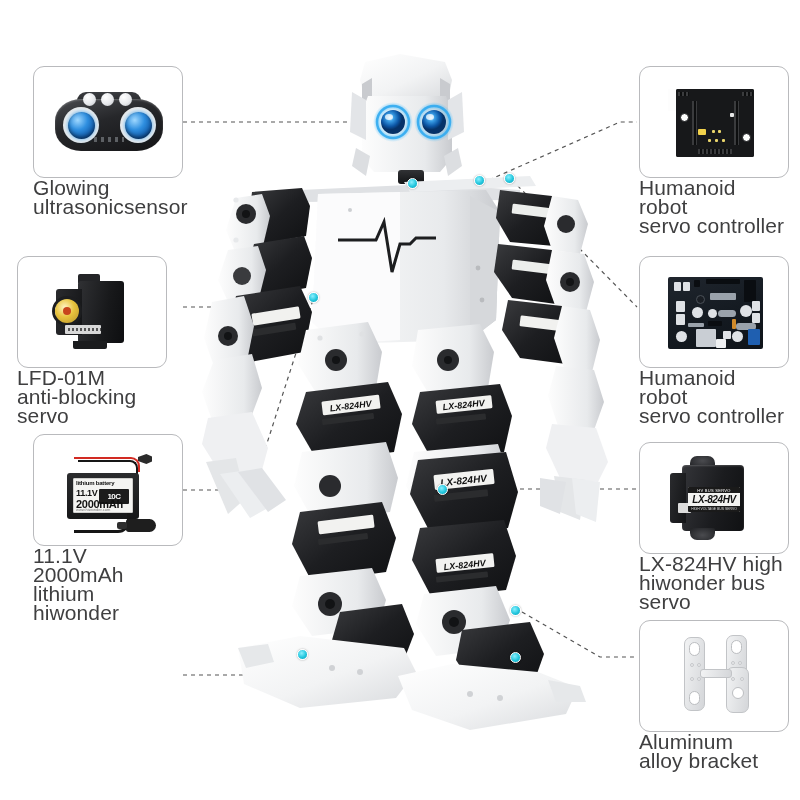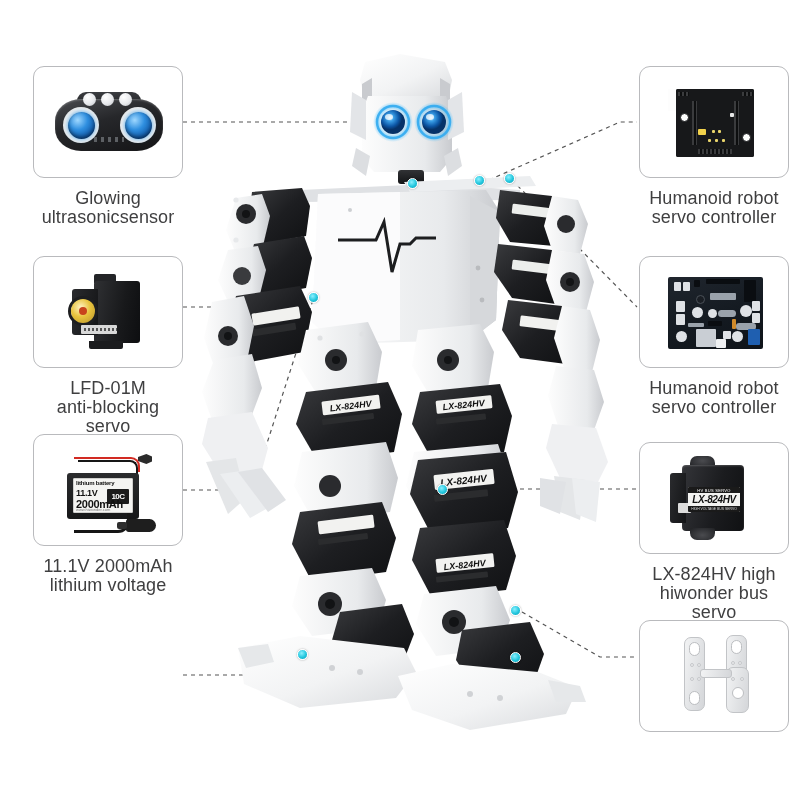--- a/index.html
+++ b/index.html
@@ -18,30 +18,29 @@
   .callout { position: absolute; z-index: 4; width: 150px; }
   .callout .frame {
     width: 150px; height: 112px;
     border: 1px solid #b9babd;
     border-radius: 11px;
     background: #ffffff;
     position: relative;
     overflow: hidden;
   }
   .callout .cap {
-    margin-top: 11px;
-    text-align: center;
-    font-size: 18px;
+    text-align: left;
+    font-size: 21px;
     line-height: 19px;
     color: #3f3f40;
     letter-spacing: .1px;
     white-space: pre-line;
   }
   .c-ultrasonic { left: 33px;  top: 66px;  }
-  .c-lfd        { left: 33px;  top: 256px; }
+  .c-lfd        { left: 17px;  top: 256px; }
   .c-battery    { left: 33px;  top: 434px; }
   .c-rubber     { left: 33px;  top: 620px; }
   .c-ctrl1      { left: 639px; top: 66px;  }
   .c-ctrl2      { left: 639px; top: 256px; }
   .c-lx824      { left: 639px; top: 442px; }
   .c-bracket    { left: 639px; top: 620px; }
 
   .art { position: absolute; inset: 0; }
 
   
@@ -91,21 +90,21 @@
   
   .bat-body { position:absolute; left:33px; top:38px; width:72px; height:46px;
     background: linear-gradient(180deg,#2b2c2e,#161718); border-radius:3px; }
   .bat-face { position:absolute; left:39px; top:43px; width:60px; height:35px;
     background:#f4f4f2; border:1px solid #cfcfcd; border-radius:1px; }
   .bat-t1 { position:absolute; left:42px; top:45px; font-size:6px; font-weight:bold; color:#111;
     font-family:"Liberation Sans",sans-serif; letter-spacing:-.2px; }
   .bat-t2 { position:absolute; left:42px; top:53px; font-size:9px; font-weight:bold; color:#111; letter-spacing:-.3px; }
   .bat-t3 { position:absolute; left:42px; top:63px; font-size:11px; font-weight:bold; color:#111; letter-spacing:-.3px; }
   .bat-t4 { position:absolute; left:42px; top:72px; font-size:4px; color:#777; }
-  .bat-c { position:absolute; right:3px; top:10px; width:22px; height:15px; background:#1c1c1c;
+  .bat-c { position:absolute; right:3px; top:10px; width:30px; height:15px; background:#1c1c1c;
     color:#fff; font-size:8px; font-weight:bold; display:flex; align-items:center; justify-content:center;
     border-radius:1px; letter-spacing:-.5px; }
   .wire-red { position:absolute; left:40px; top:22px; width:66px; height:15px;
     border-top:2px solid #d22a22; border-right:2px solid #d22a22; border-radius:0 9px 0 0; }
   .wire-blk { position:absolute; left:44px; top:25px; width:60px; height:14px;
     border-top:2px solid #161616; border-right:2px solid #161616; border-radius:0 8px 0 0; }
   .plug-a { position:absolute; left:104px; top:19px; width:14px; height:10px; background:#2b2b2b;
     border-radius:2px; clip-path: polygon(0 30%,60% 0,100% 25%,100% 75%,60% 100%,0 70%); }
   .wire-low { position:absolute; left:40px; top:78px; width:56px; height:20px;
     border-bottom:3px solid #151515; border-right:3px solid #151515; border-radius:0 0 12px 0; }
@@ -451,21 +450,21 @@
         </div>
         <div class="bat-t1">lithium battery</div>
         <div class="bat-t2">11.1V</div>
         <div class="bat-t3">2000mAh</div>
         <div class="bat-t4">www.hiwonder.com</div>
         <div class="wire-low"></div>
         <div class="plug-b"></div>
       </div>
     </div>
     <div class="cap">11.1V 2000mAh
-lithium voltage</div>
+lithium hiwonder</div>
   </div>
 
 
   <div class="callout c-ctrl1">
     <div class="frame">
       <div class="art">
         <div class="pcb1">
           <div class="b arm-t"></div>
             <div class="b arm-b"></div>
           <div class="b rail-l"></div>
@@ -562,15 +561,17 @@
         <div class="br-slot" style="left:50px; top:56px; width:4px; height:4px;"></div>
         <div class="br-slot" style="left:57px; top:56px; width:4px; height:4px;"></div>
         <div class="br-hole" style="left:91px; top:19px; width:11px; height:14px; border-radius:6px;"></div>
         <div class="br-slot" style="left:91px; top:40px; width:4px; height:4px;"></div>
         <div class="br-slot" style="left:98px; top:40px; width:4px; height:4px;"></div>
         <div class="br-hole" style="left:92px; top:66px; width:12px; height:12px; border-radius:50%;"></div>
         <div class="br-slot" style="left:91px; top:56px; width:4px; height:4px;"></div>
         <div class="br-slot" style="left:100px;top:56px; width:4px; height:4px;"></div>
       </div>
     </div>
+    <div class="cap">Aluminum
+alloy bracket</div>
   </div>
 
 </div>
 
 </body></html>

